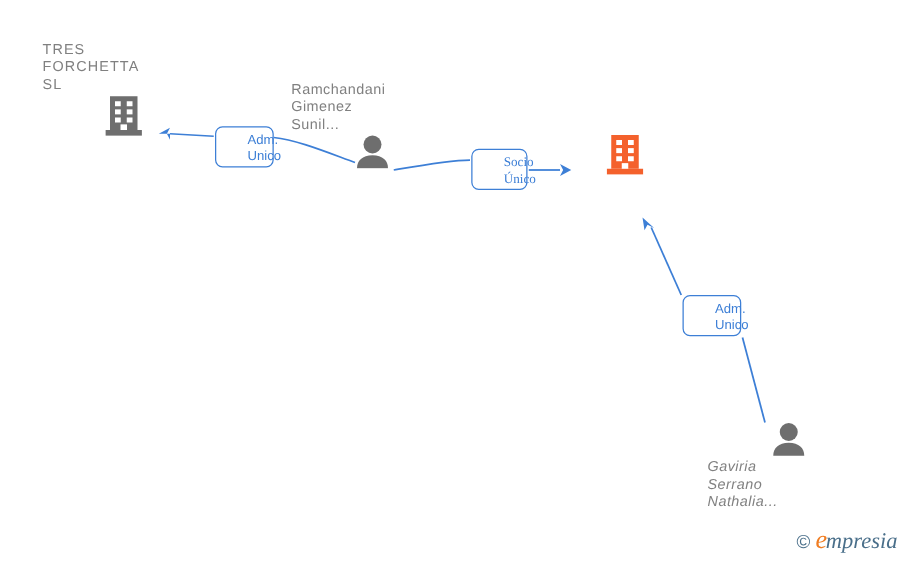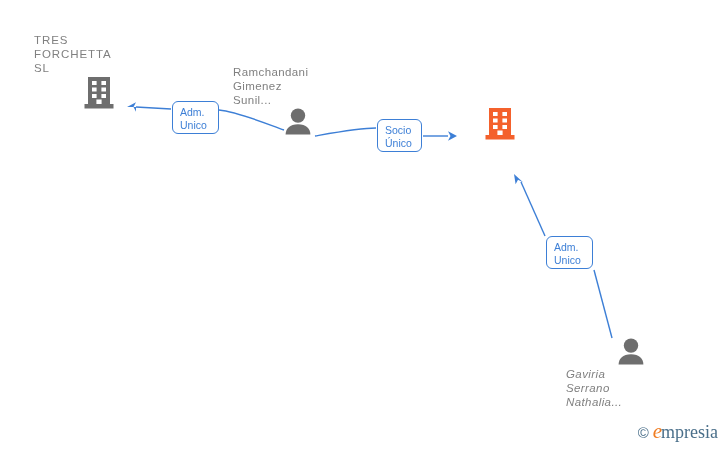--- a/index.html
+++ b/index.html
@@ -55,21 +55,21 @@
   
   .rel-box {
     position: absolute;
     box-sizing: border-box;
     border: 1.3px solid #3d7fd6;
     border-radius: 6px;
     background: #ffffff;
     color: #3d7fd6;
     font-size: 10.5px;
     line-height: 13px;
-    padding: 4px 7px 5px 7px;
+    padding: 4px 7px 5px 25px;
     text-align: left;
     white-space: pre-line;
     z-index: 4;
   }
 </style>
 </head>
 <body>
 
 <div id="graph-canvas">
 
@@ -146,25 +146,25 @@
       <path d="M15,16.2 C23.2,16.2 27.4,20.6 27.4,26.6 L2.6,26.6 C2.6,20.6 6.8,16.2 15,16.2 Z" fill="#6e6e6e"></path>
     </svg>
     <div class="node-label">Gaviria
 Serrano
 Nathalia...</div>
   </div>
 
   <div class="rel-box" style="left:172px; top:101px; width:47px; height:33px;">Adm.
 Unico</div>
 
-  <div class="rel-box" style="left:377px; top:119px; width:45px; height:33px;">Socio
+  <div class="rel-box" style="left:377px; top:119px; width:45px; height:33px;font-family:Liberation Serif, serif;">Socio
 Único</div>
 
   <div class="rel-box" style="left:546px; top:236px; width:47px; height:33px;">Adm.
 Unico</div>
 
   <div style="position:absolute; right:10px; bottom:8px; display:flex; align-items:baseline; z-index:5;">
     <span style="color:#4a6f8a; font-size:15px; margin-right:4px;">©</span>
     <span style="color:#f07d22; font-family:'Liberation Serif', serif; font-style:italic; font-size:21px; line-height:1;">e</span>
-    <span style="color:#4a6f8a; font-family:'Liberation Serif', serif; font-size:18px; line-height:1; margin-left:-1px;margin-top:12px;">mpresia</span>
+    <span style="color:#4a6f8a; font-family:'Liberation Serif', serif; font-style:italic; font-size:18px; line-height:1; margin-left:-1px;margin-top:12px;">mpresia</span>
   </div>
 
 </div>
 
 </body></html>

